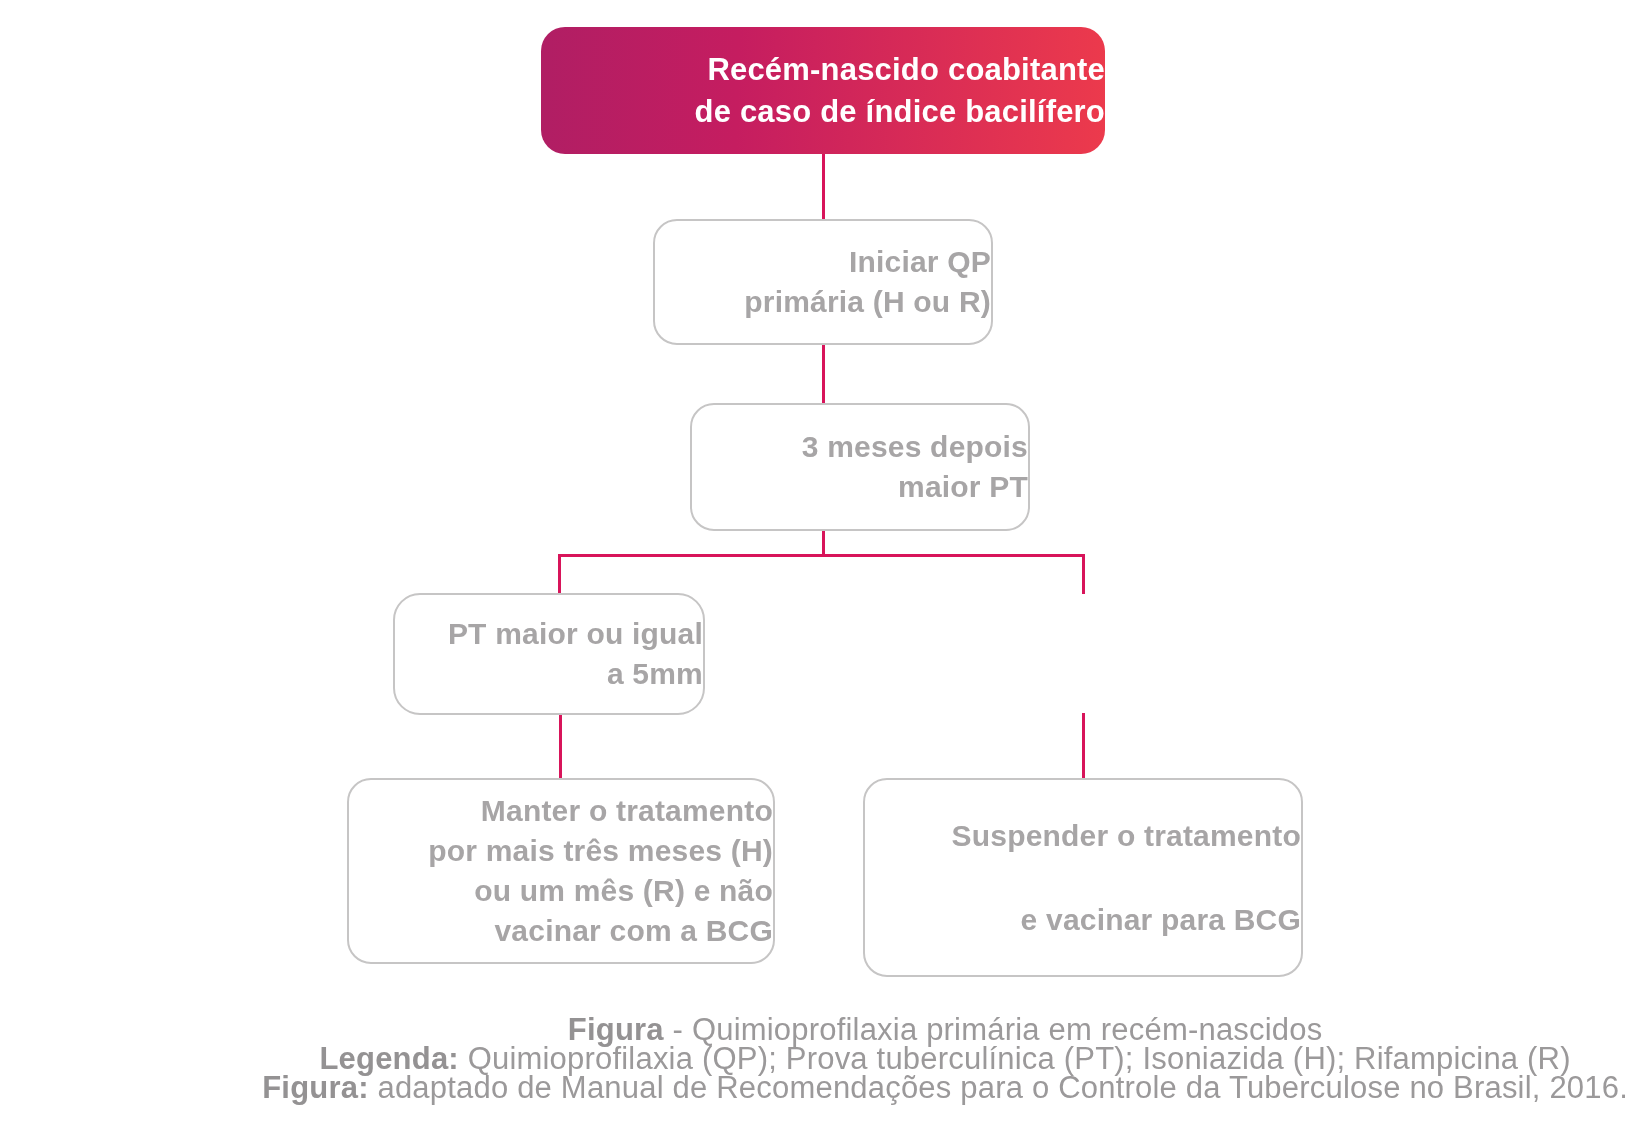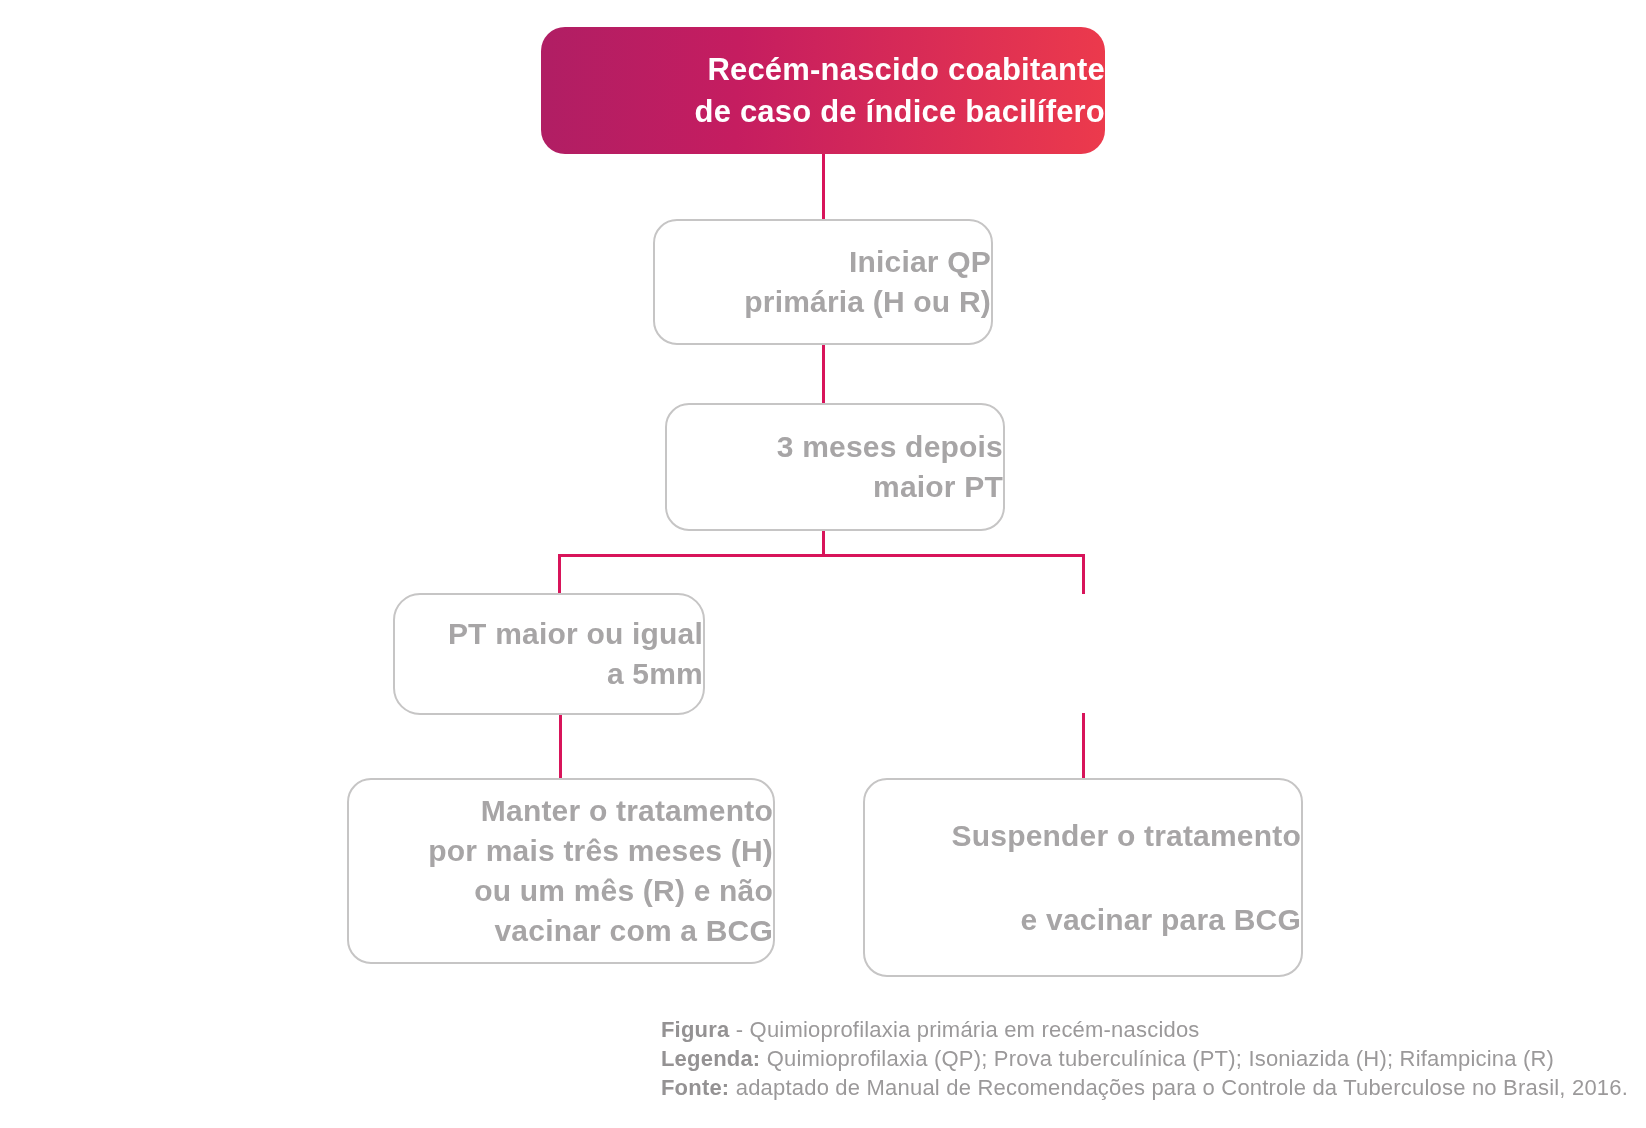--- a/index.html
+++ b/index.html
@@ -40,23 +40,23 @@
     line-height: 42px;
   }
   .connector {
     position: absolute;
     background: #d8145a;
   }
   .caption {
     position: absolute;
     right: 18px;
     top: 1015px;
-    text-align: left;
+    text-align: center;
     color: #9b999a;
-    font-size: 22px;
+    font-size: 31px;
     line-height: 29px;
     font-weight: 400;
     letter-spacing: 0.2px;
   }
   .caption strong {
     font-weight: 700;
     color: #949293;
   }
 </style>
 </head>
@@ -76,21 +76,21 @@
   <div class="node root" style="left:541px; top:27px; width:564px; height:127px;">
     <span>Recém-nascido coabitante</span>
     <span>de caso de índice bacilífero</span>
   </div>
 
   <div class="node" style="left:653px; top:219px; width:340px; height:126px;">
     <span>Iniciar QP</span>
     <span>primária (H ou R)</span>
   </div>
 
-  <div class="node" style="left:665px; top:403px; width:340px; height:128px;">
+  <div class="node" style="left:690px; top:403px; width:340px; height:128px;">
     <span>3 meses depois</span>
     <span>maior PT</span>
   </div>
 
   <div class="node" style="left:393px; top:593px; width:312px; height:122px;border-radius:27px;">
     <span>PT maior ou igual</span>
     <span>a 5mm</span>
   </div>
 
 
@@ -107,17 +107,17 @@
   </div>
 
   <div class="caption">
     <div>
       <strong>Figura</strong><span> - Quimioprofilaxia primária em recém-nascidos</span>
     </div>
     <div>
       <strong>Legenda:</strong><span> Quimioprofilaxia (QP); Prova tuberculínica (PT); Isoniazida (H); Rifampicina (R)</span>
     </div>
     <div>
-      <strong>Fonte:</strong><span> adaptado de Manual de Recomendações para o Controle da Tuberculose no Brasil, 2016.</span>
+      <strong>Figura:</strong><span> adaptado de Manual de Recomendações para o Controle da Tuberculose no Brasil, 2016.</span>
     </div>
   </div>
 
 </div>
 
 </body></html>

